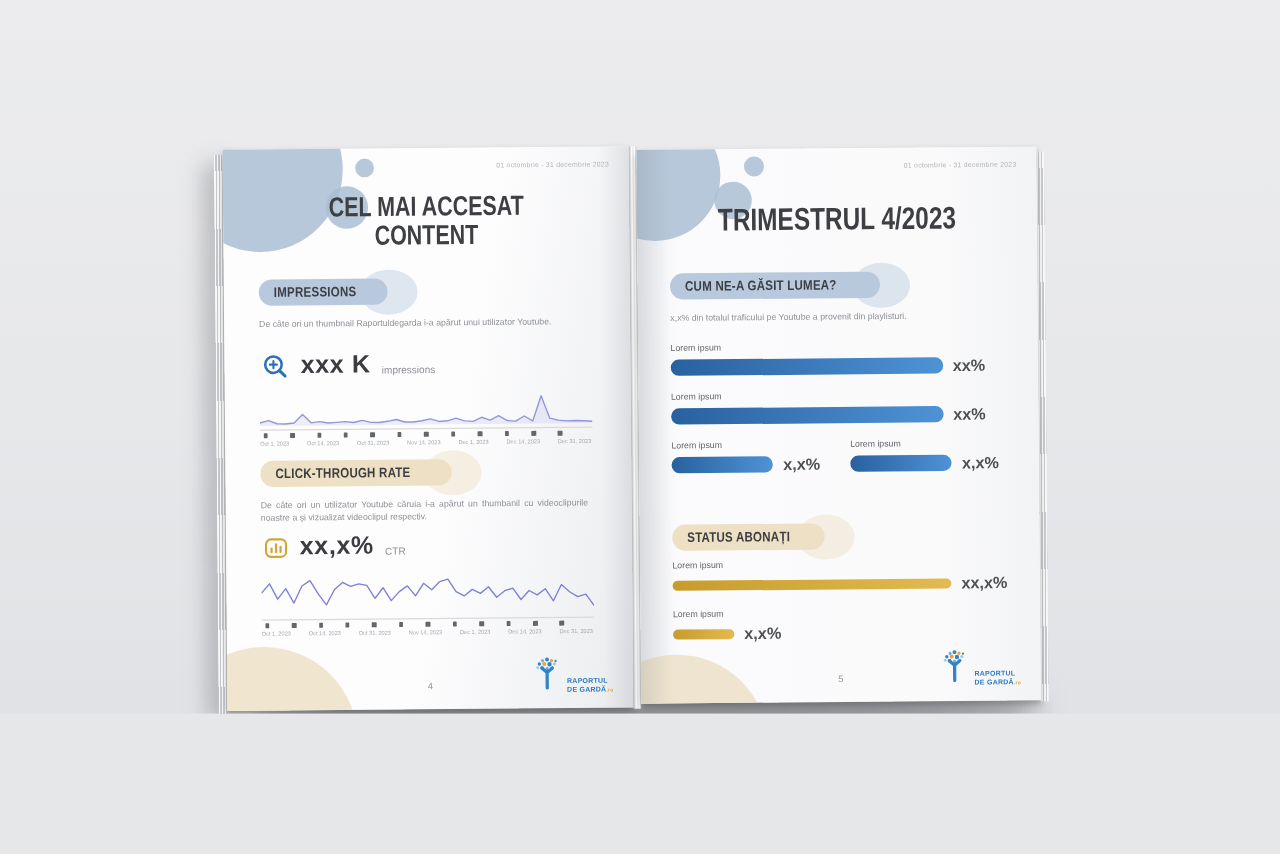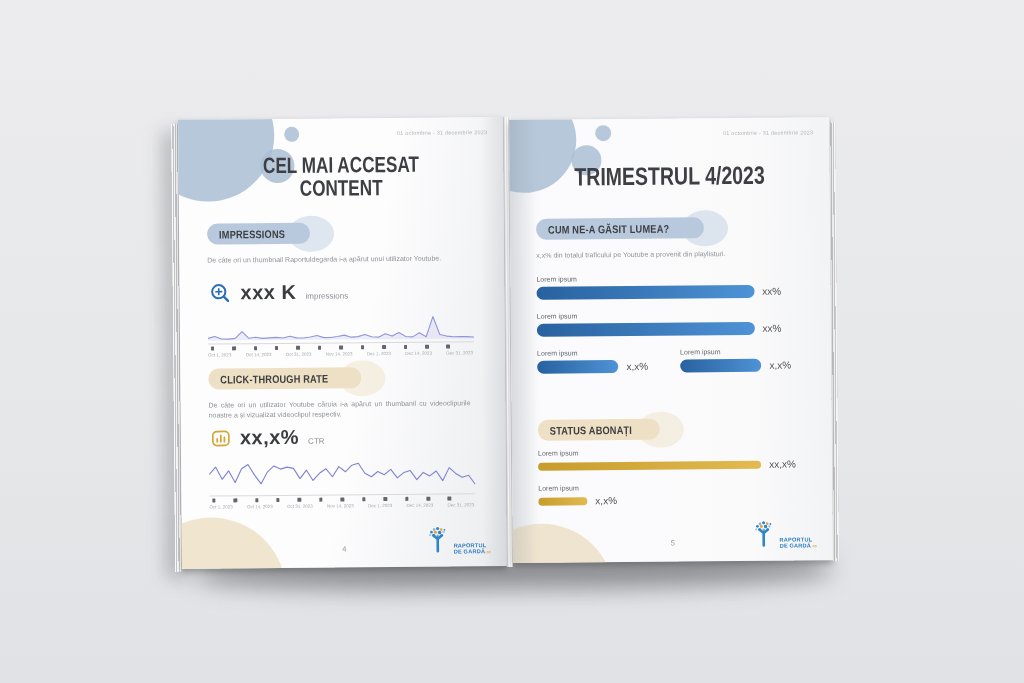--- a/index.html
+++ b/index.html
@@ -1,17 +1,17 @@
 <!DOCTYPE html>
 <html><head>
 <meta charset="utf-8">
 <style>
   html,body{margin:0;padding:0}
   body{font-family:"Liberation Sans",sans-serif;background:#e6e7e9}
-  .scene{position:relative;width:1024px;height:683px;overflow:hidden;
+  .scene{position:relative;width:1024px;height:571px;overflow:hidden;
     background:linear-gradient(180deg,#ececee 0%,#e7e8ea 55%,#e1e2e5 100%)}
   .book{position:absolute;left:180px;top:114px;width:654px;height:456px;transform:rotate(-0.5deg)}
   .book-shadow{position:absolute;left:14px;right:6px;bottom:-18px;height:36px;background:rgba(62,64,70,.55);
     filter:blur(12px);border-radius:40%}
   .book-shadow-l{position:absolute;left:-16px;top:14px;bottom:-6px;width:22px;background:rgba(90,92,98,.35);
     filter:blur(9px)}
   .edge-left{position:absolute;left:-7px;top:7px;width:7px;height:448px;
     background:repeating-linear-gradient(90deg,#fafafb 0 1.2px,#c6c7ca 1.2px 2.4px);transform:skewY(-1.2deg)}
   .edge-right{position:absolute;left:651px;top:10px;width:6px;height:440px;
     background:repeating-linear-gradient(90deg,#fafafb 0 1.2px,#cacbce 1.2px 2.4px);transform:skewY(1deg)}
@@ -57,21 +57,21 @@
   .lc-labels{display:flex;justify-content:space-between;margin-top:2px;padding-right:1px}
   .lc-label{font-size:4.5px;color:#a7a9ad;white-space:nowrap}
   .bar-chart{position:absolute}
   .bar-row{display:flex;gap:14px;margin-bottom:13px}
   .bar-col{flex:1;min-width:0}
   .bar-label{font-size:7px;color:#63666b;margin-bottom:4px}
   .bar-line{display:flex;align-items:center;gap:8px}
   .bar{display:block;flex:0 0 auto}
   .bar-blue .bar,.bar.bar-blue{height:13px;border-radius:7px;background:linear-gradient(90deg,#28619f,#4e93d6)}
   .bar.bar-gold{height:8px;border-radius:4px;background:linear-gradient(90deg,#c79c2d,#e2ba4f)}
-  .bar-value{font-size:10px;font-weight:400;color:#4e5154;white-space:nowrap}
+  .bar-value{font-size:13px;font-weight:700;color:#4e5154;white-space:nowrap}
   .page-footer-num{position:absolute;left:0;right:0;bottom:14px;text-align:center;font-size:7.5px;color:#97999d}
   .logo{position:absolute;right:16px;bottom:8px;display:flex;align-items:flex-end;gap:3px}
   .logo-text{font-size:5.6px;font-weight:700;color:#2b7bc0;line-height:1.15;letter-spacing:.2px;padding-bottom:3px}
   .logo-suffix{font-size:4px;color:#e8a13d;font-weight:700}
 </style>
 </head>
 <body>
 
 <div class="scene">
   <div class="book">

